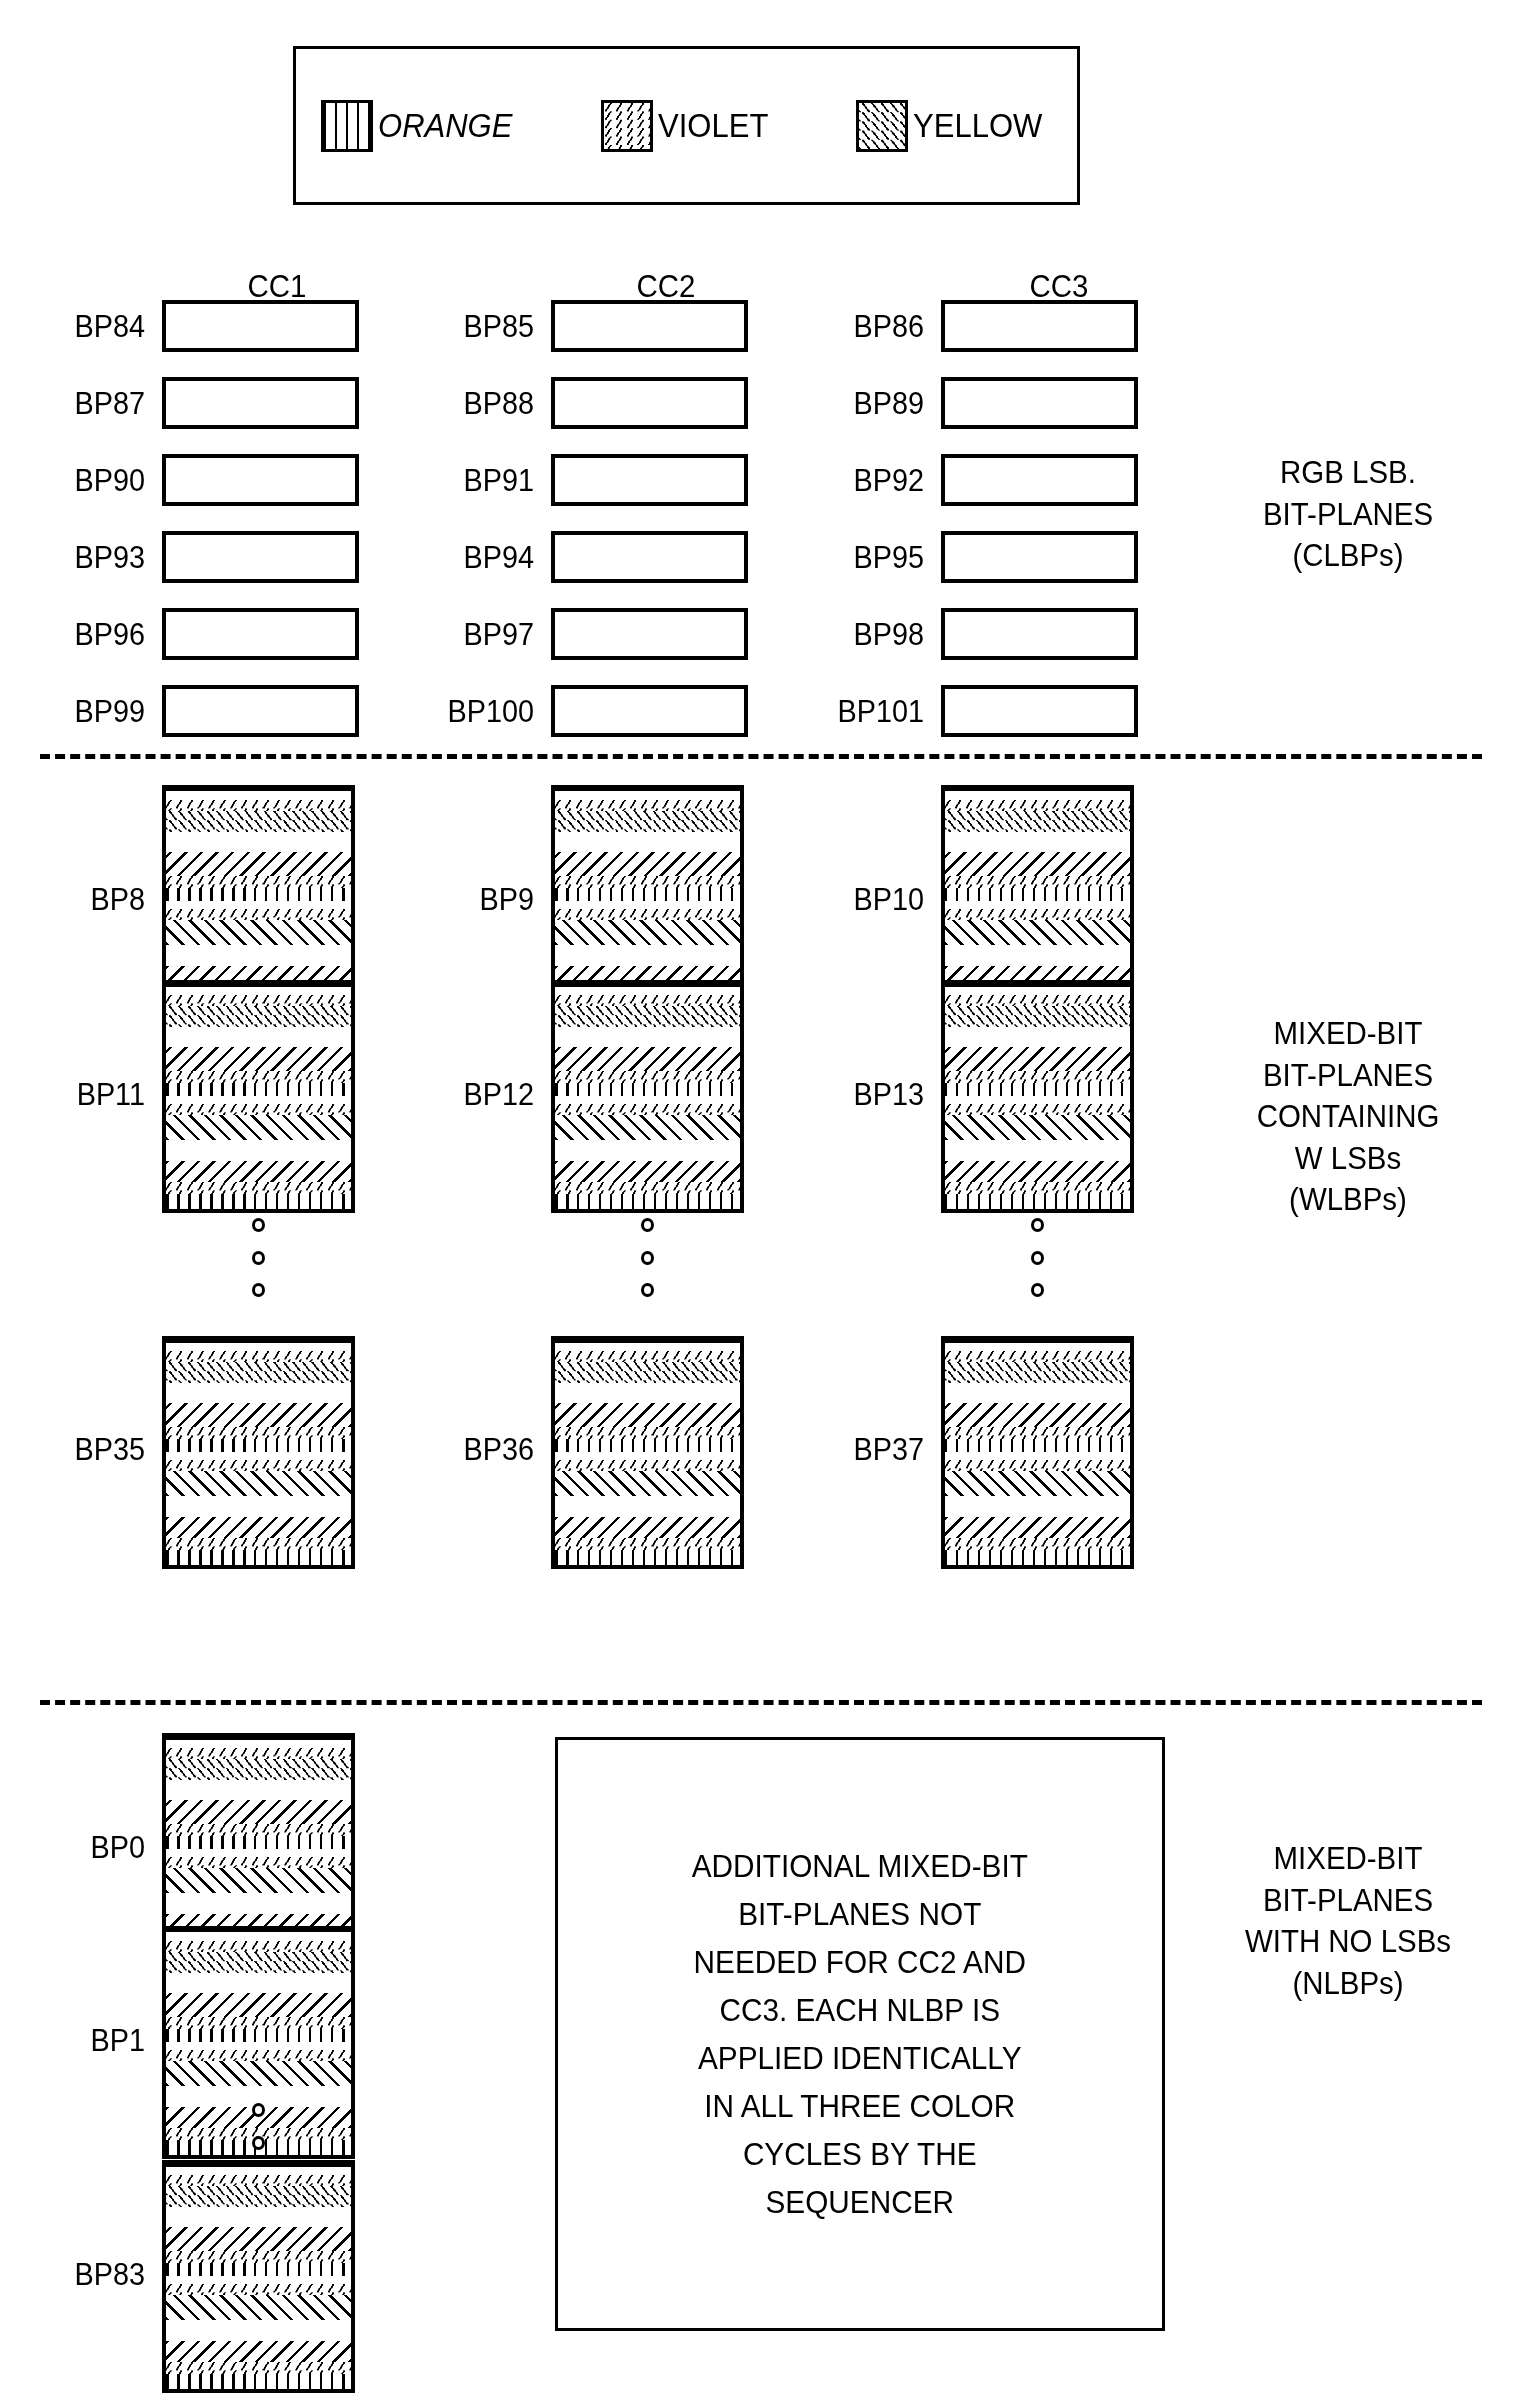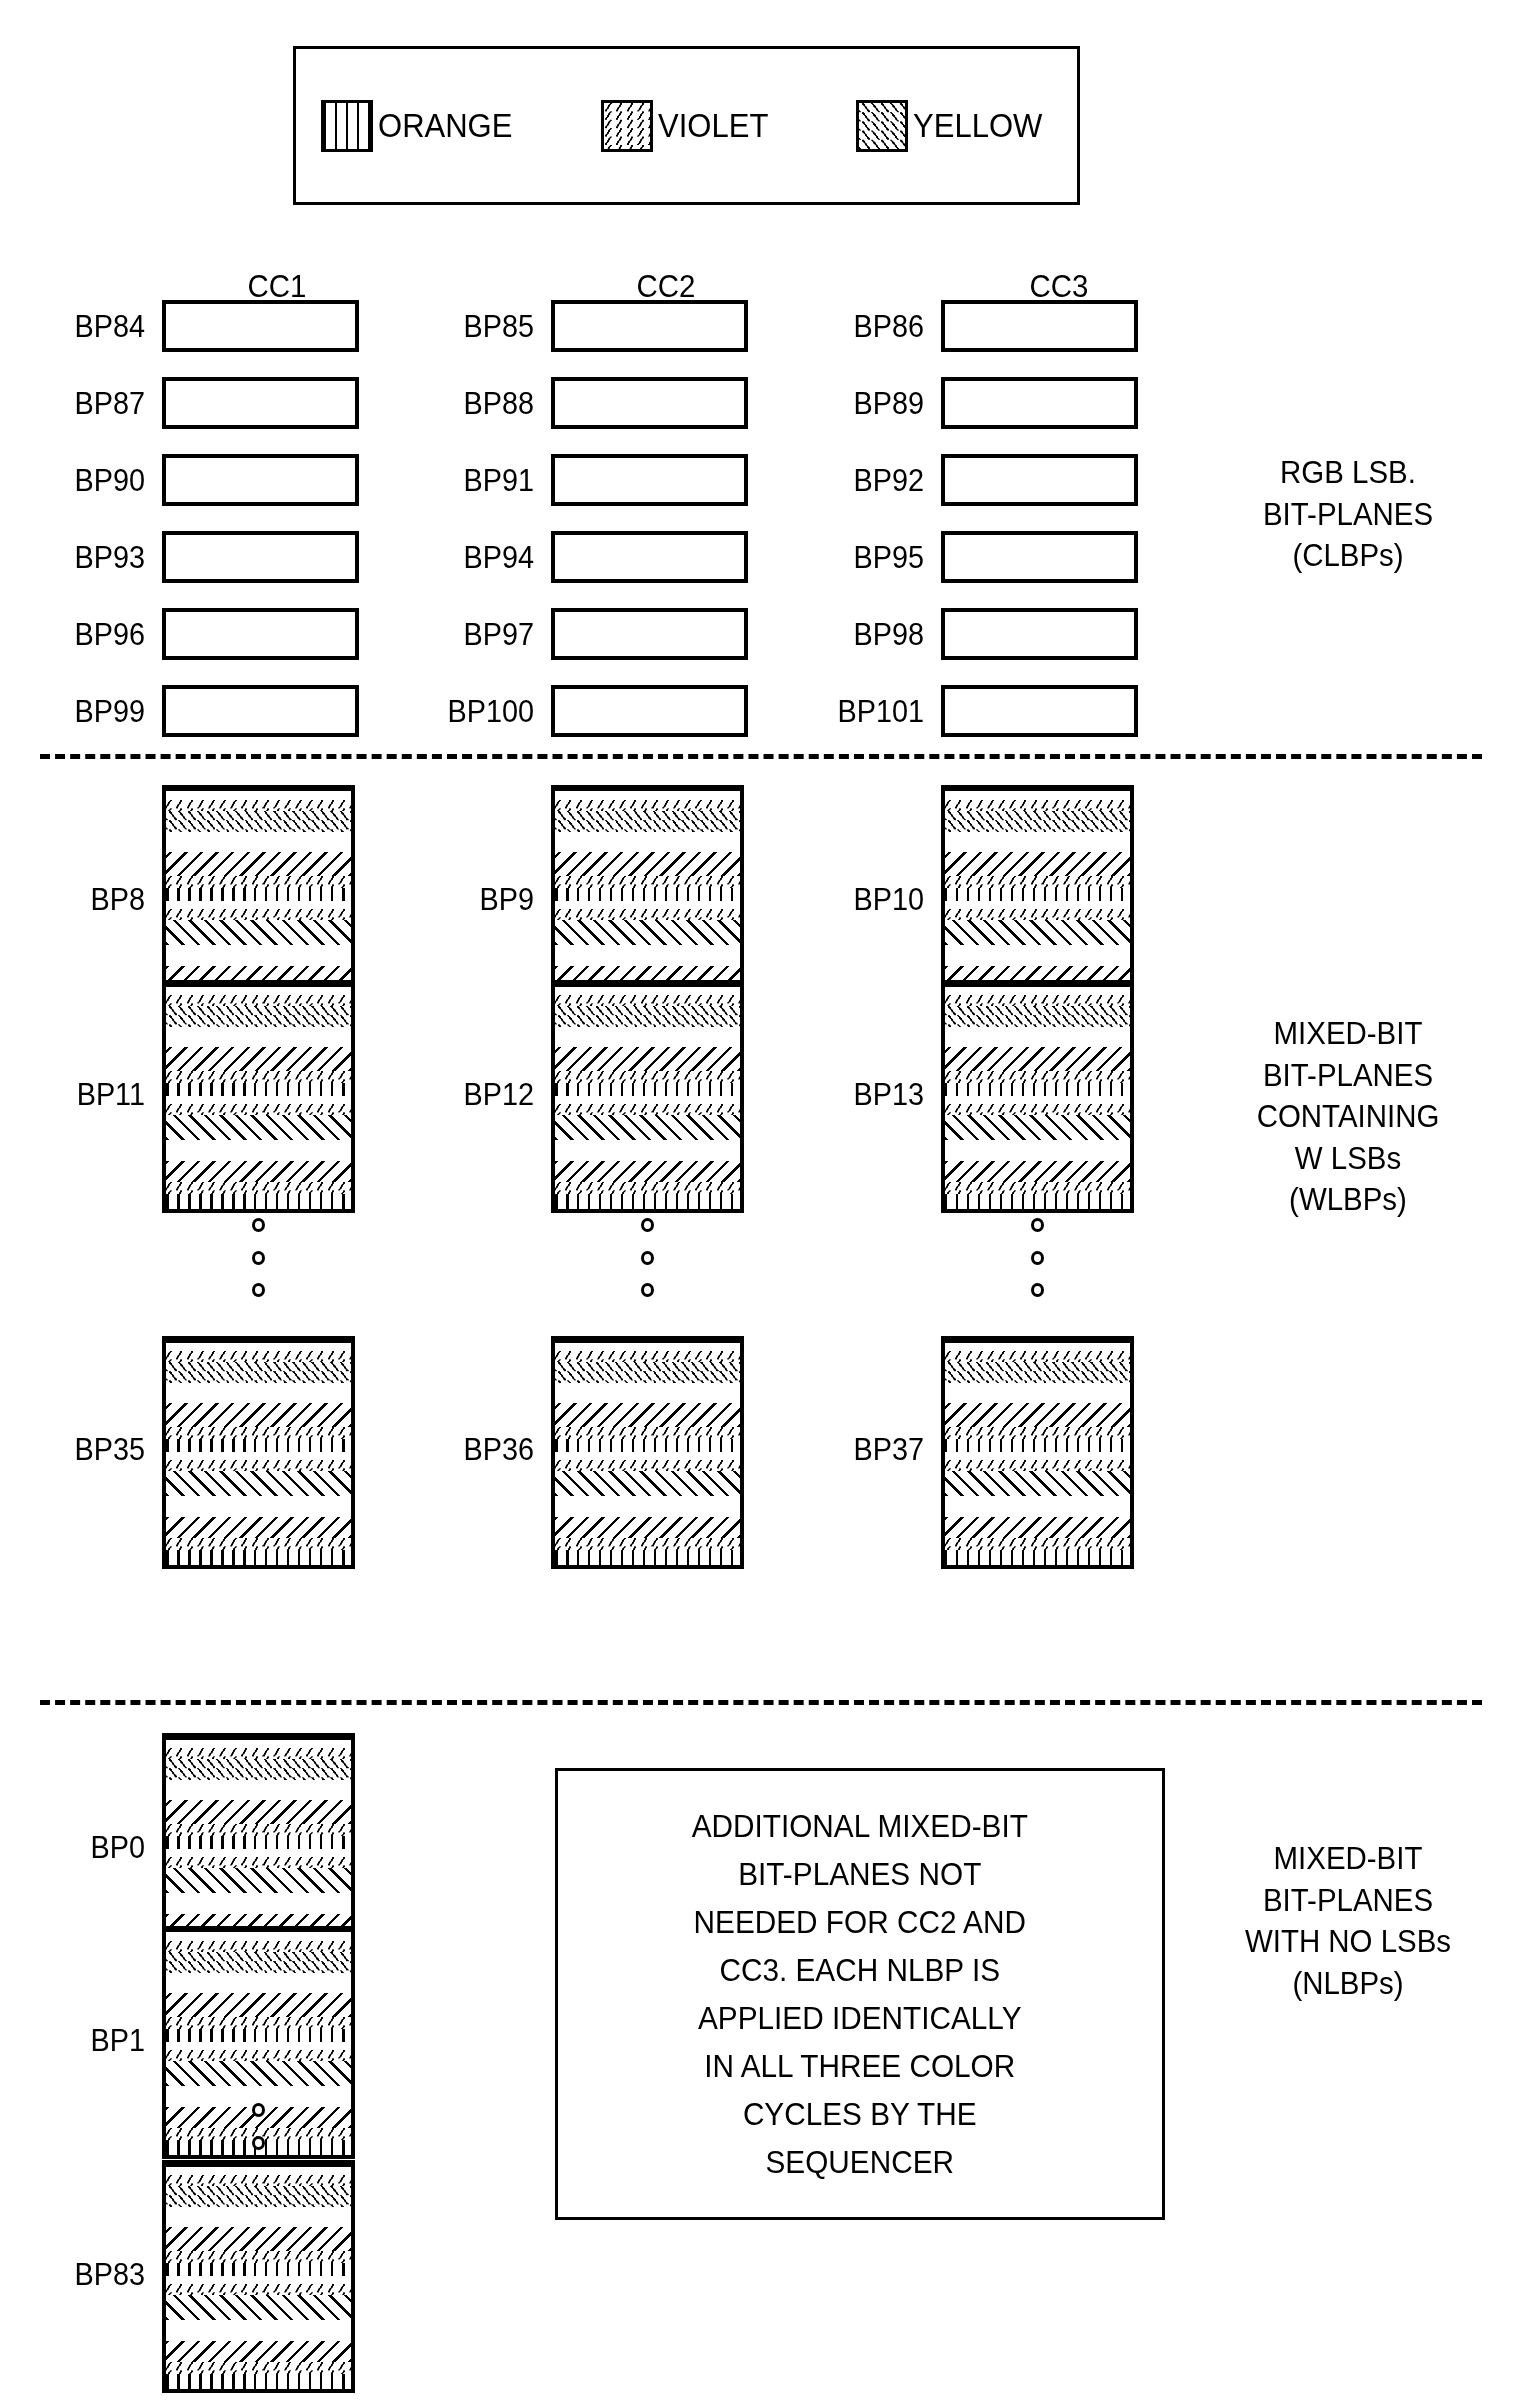--- a/index.html
+++ b/index.html
@@ -24,21 +24,21 @@
     width:52px;height:52px;border:3.3px solid #000;box-sizing:border-box;
     background-color:#fff;flex:0 0 auto;
   }
   .legend-item .lbl{
     font-size:33px;letter-spacing:0px;margin-left:5px;white-space:nowrap;
     line-height:1;transform:scaleX(.94);transform-origin:left center;
   }
   .li-blue{width:251px;}
   .li-green{width:260px;}
   .li-red{width:201px;}
-  .li-orange{width:287px;}
+  .li-orange{width:287px;font-style:italic;}
   .li-violet{width:260px;}
   .li-yellow{width:201px;}
 
   
   .p-blue{   background-image:repeating-linear-gradient(45deg,#000 0 2.5px,#fff 2.5px 11px); }
   .p-green{  background-image:repeating-linear-gradient(-45deg,#000 0 2.5px,#fff 2.5px 11px); }
   .p-red{    background-image:repeating-linear-gradient(180deg,#000 0 2.5px,#fff 2.5px 11.7px); }
   .p-orange{ background-image:repeating-linear-gradient(90deg,#000 0 2.5px,#fff 2.5px 11px); }
   .p-violet{ background-image:repeating-linear-gradient(-58deg,#000 0 1.7px,#fff 1.7px 9.2px); background-size:100% 8.4px; }
   .p-yellow{ background-image:repeating-linear-gradient(52deg,#000 0 1.7px,#fff 1.7px 7.5px); background-size:100% 9.2px; }
@@ -83,23 +83,23 @@
 
   
   .vdots{position:absolute;width:16.7px;}
   .vdots i{
     display:block;width:13.4px;height:14.2px;border:3.3px solid #000;
     border-radius:50%;box-sizing:border-box;margin-bottom:18.4px;background:#fff;
   }
 
   
   #note-box{
-    position:absolute;left:555px;top:1737px;width:610px;height:452px;
+    position:absolute;left:555px;top:1737px;width:610px;height:594px;
     border:3.3px solid #000;box-sizing:border-box;background:#fff;
-    display:flex;align-items:center;justify-content:center;margin-top:31px;
+    display:flex;align-items:center;justify-content:center;
   }
   #note-text{
     font-size:32px;line-height:1.50;text-align:center;white-space:pre-line;
     transform:scaleX(.93);
   }
 </style>
 </head>
 <body>
 
 <div class="fig">

